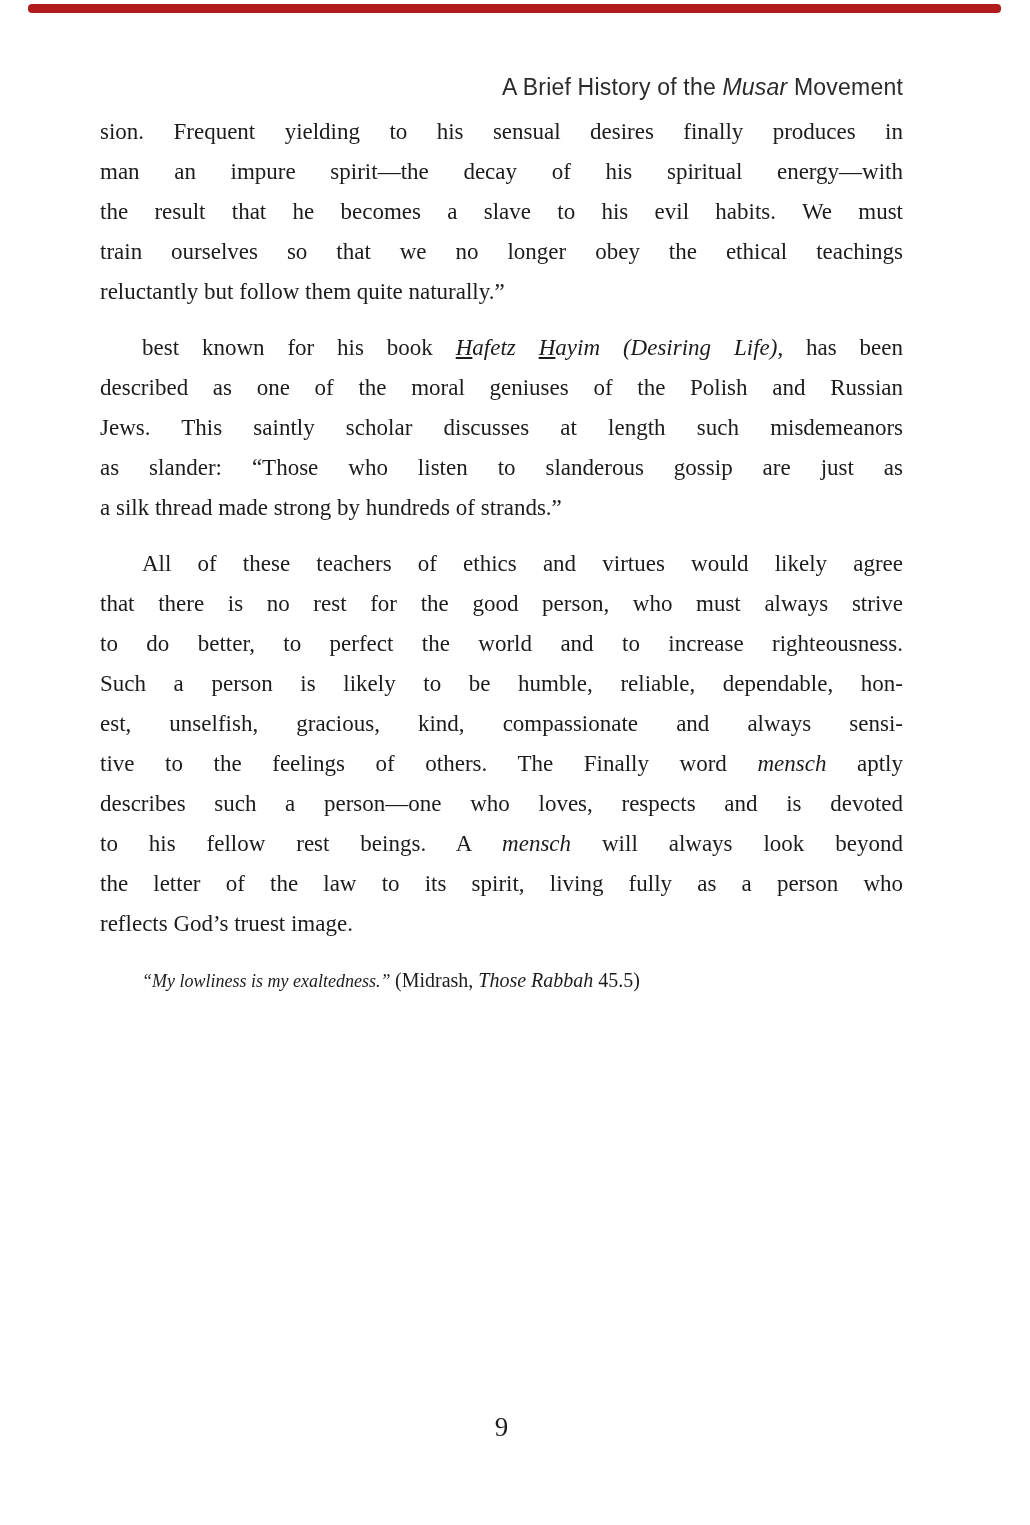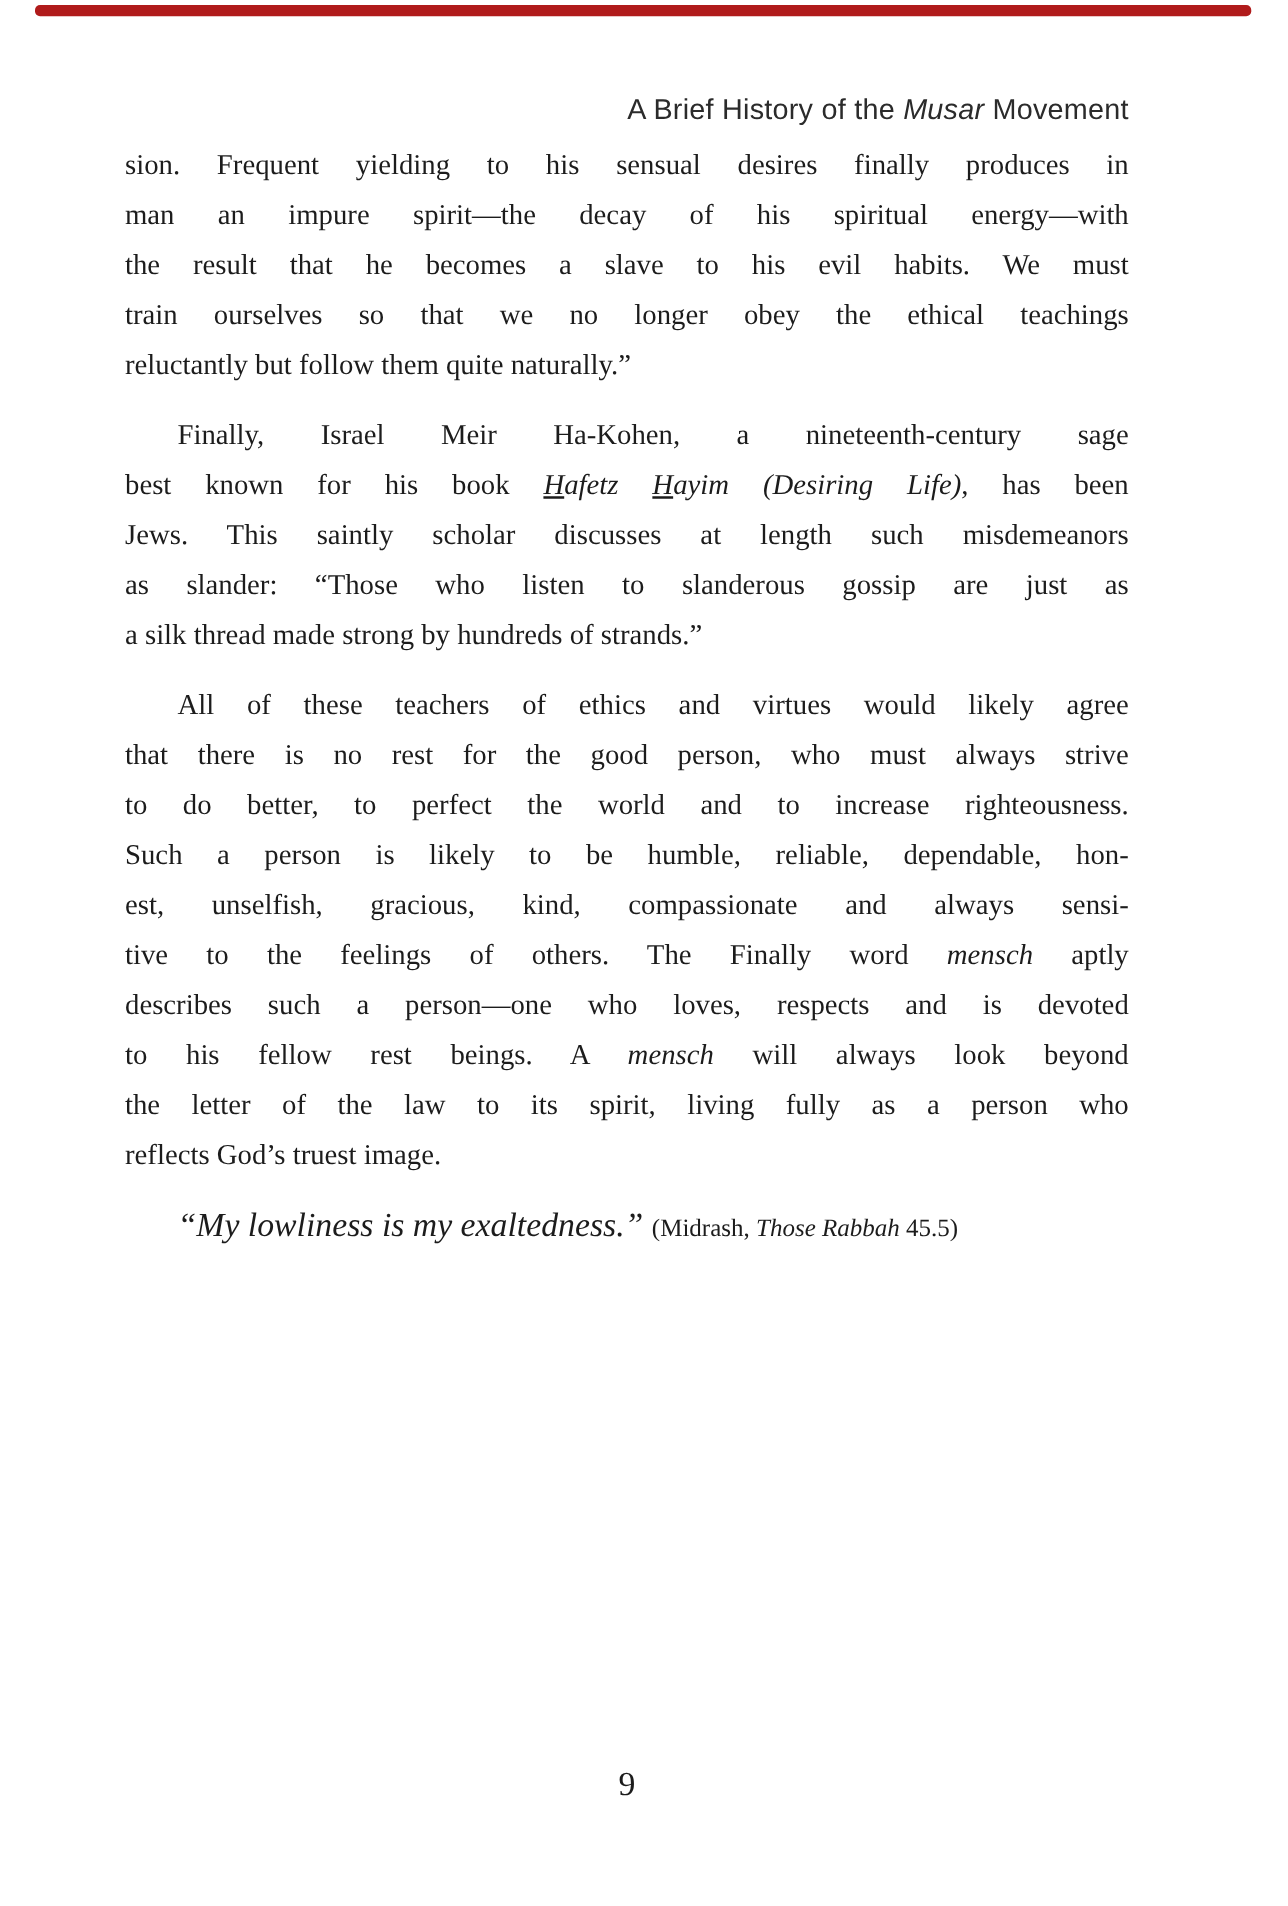--- a/index.html
+++ b/index.html
@@ -59,21 +59,21 @@
     text-indent: 42px;
   }
   .seg-italic { font-style: italic; }
   .seg-underline { text-decoration: underline; }
   .quote-block {
     margin-top: 16px;
     padding-left: 42px;
     line-height: 40px;
     text-align: left;
   }
-  .quote-main { font-style: italic; font-size: 27px; }
+  .quote-main { font-style: italic; font-size: 18px; }
   .quote-cite { font-size: 20px; }
   .page-number {
     position: absolute;
     top: 1412px;
     left: 100px;
     width: 803px;
     text-align: center;
     font-size: 27px;
     color: #1c1c1c;
   }
@@ -89,22 +89,22 @@
   <div class="content">
     <div>
         <div class="para">
           <div class="line"><span>sion. Frequent yielding to his sensual desires finally produces in</span></div>
           <div class="line"><span>man an impure spirit—the decay of his spiritual energy—with</span></div>
           <div class="line"><span>the result that he becomes a slave to his evil habits. We must</span></div>
           <div class="line"><span>train ourselves so that we no longer obey the ethical teachings</span></div>
           <div class="line last"><span>reluctantly but follow them quite naturally.”</span></div>
         </div>
         <div class="para indent">
-          <div class="line"><span>Finally, Israel Meir Ha-Kohen, a nineteenth-century sage</span></div>
           <div class="line"><span>best known for his book </span><span class="seg-italic seg-underline">H</span><span class="seg-italic">afetz </span><span class="seg-italic seg-underline">H</span><span class="seg-italic">ayim </span><span class="seg-italic">(Desiring Life)</span><span>, has been</span></div>
+          <div class="line"><span>described as one of the moral geniuses of the Polish and Russian</span></div>
           <div class="line"><span>Jews. This saintly scholar discusses at length such misdemeanors</span></div>
           <div class="line"><span>as slander: “Those who listen to slanderous gossip are just as</span></div>
           <div class="line last"><span>a silk thread made strong by hundreds of strands.”</span></div>
         </div>
         <div class="para indent">
           <div class="line"><span>All of these teachers of ethics and virtues would likely agree</span></div>
           <div class="line"><span>that there is no rest for the good person, who must always strive</span></div>
           <div class="line"><span>to do better, to perfect the world and to increase righteousness.</span></div>
           <div class="line"><span>Such a person is likely to be humble, reliable, dependable, hon-</span></div>
           <div class="line"><span>est, unselfish, gracious, kind, compassionate and always sensi-</span></div>

